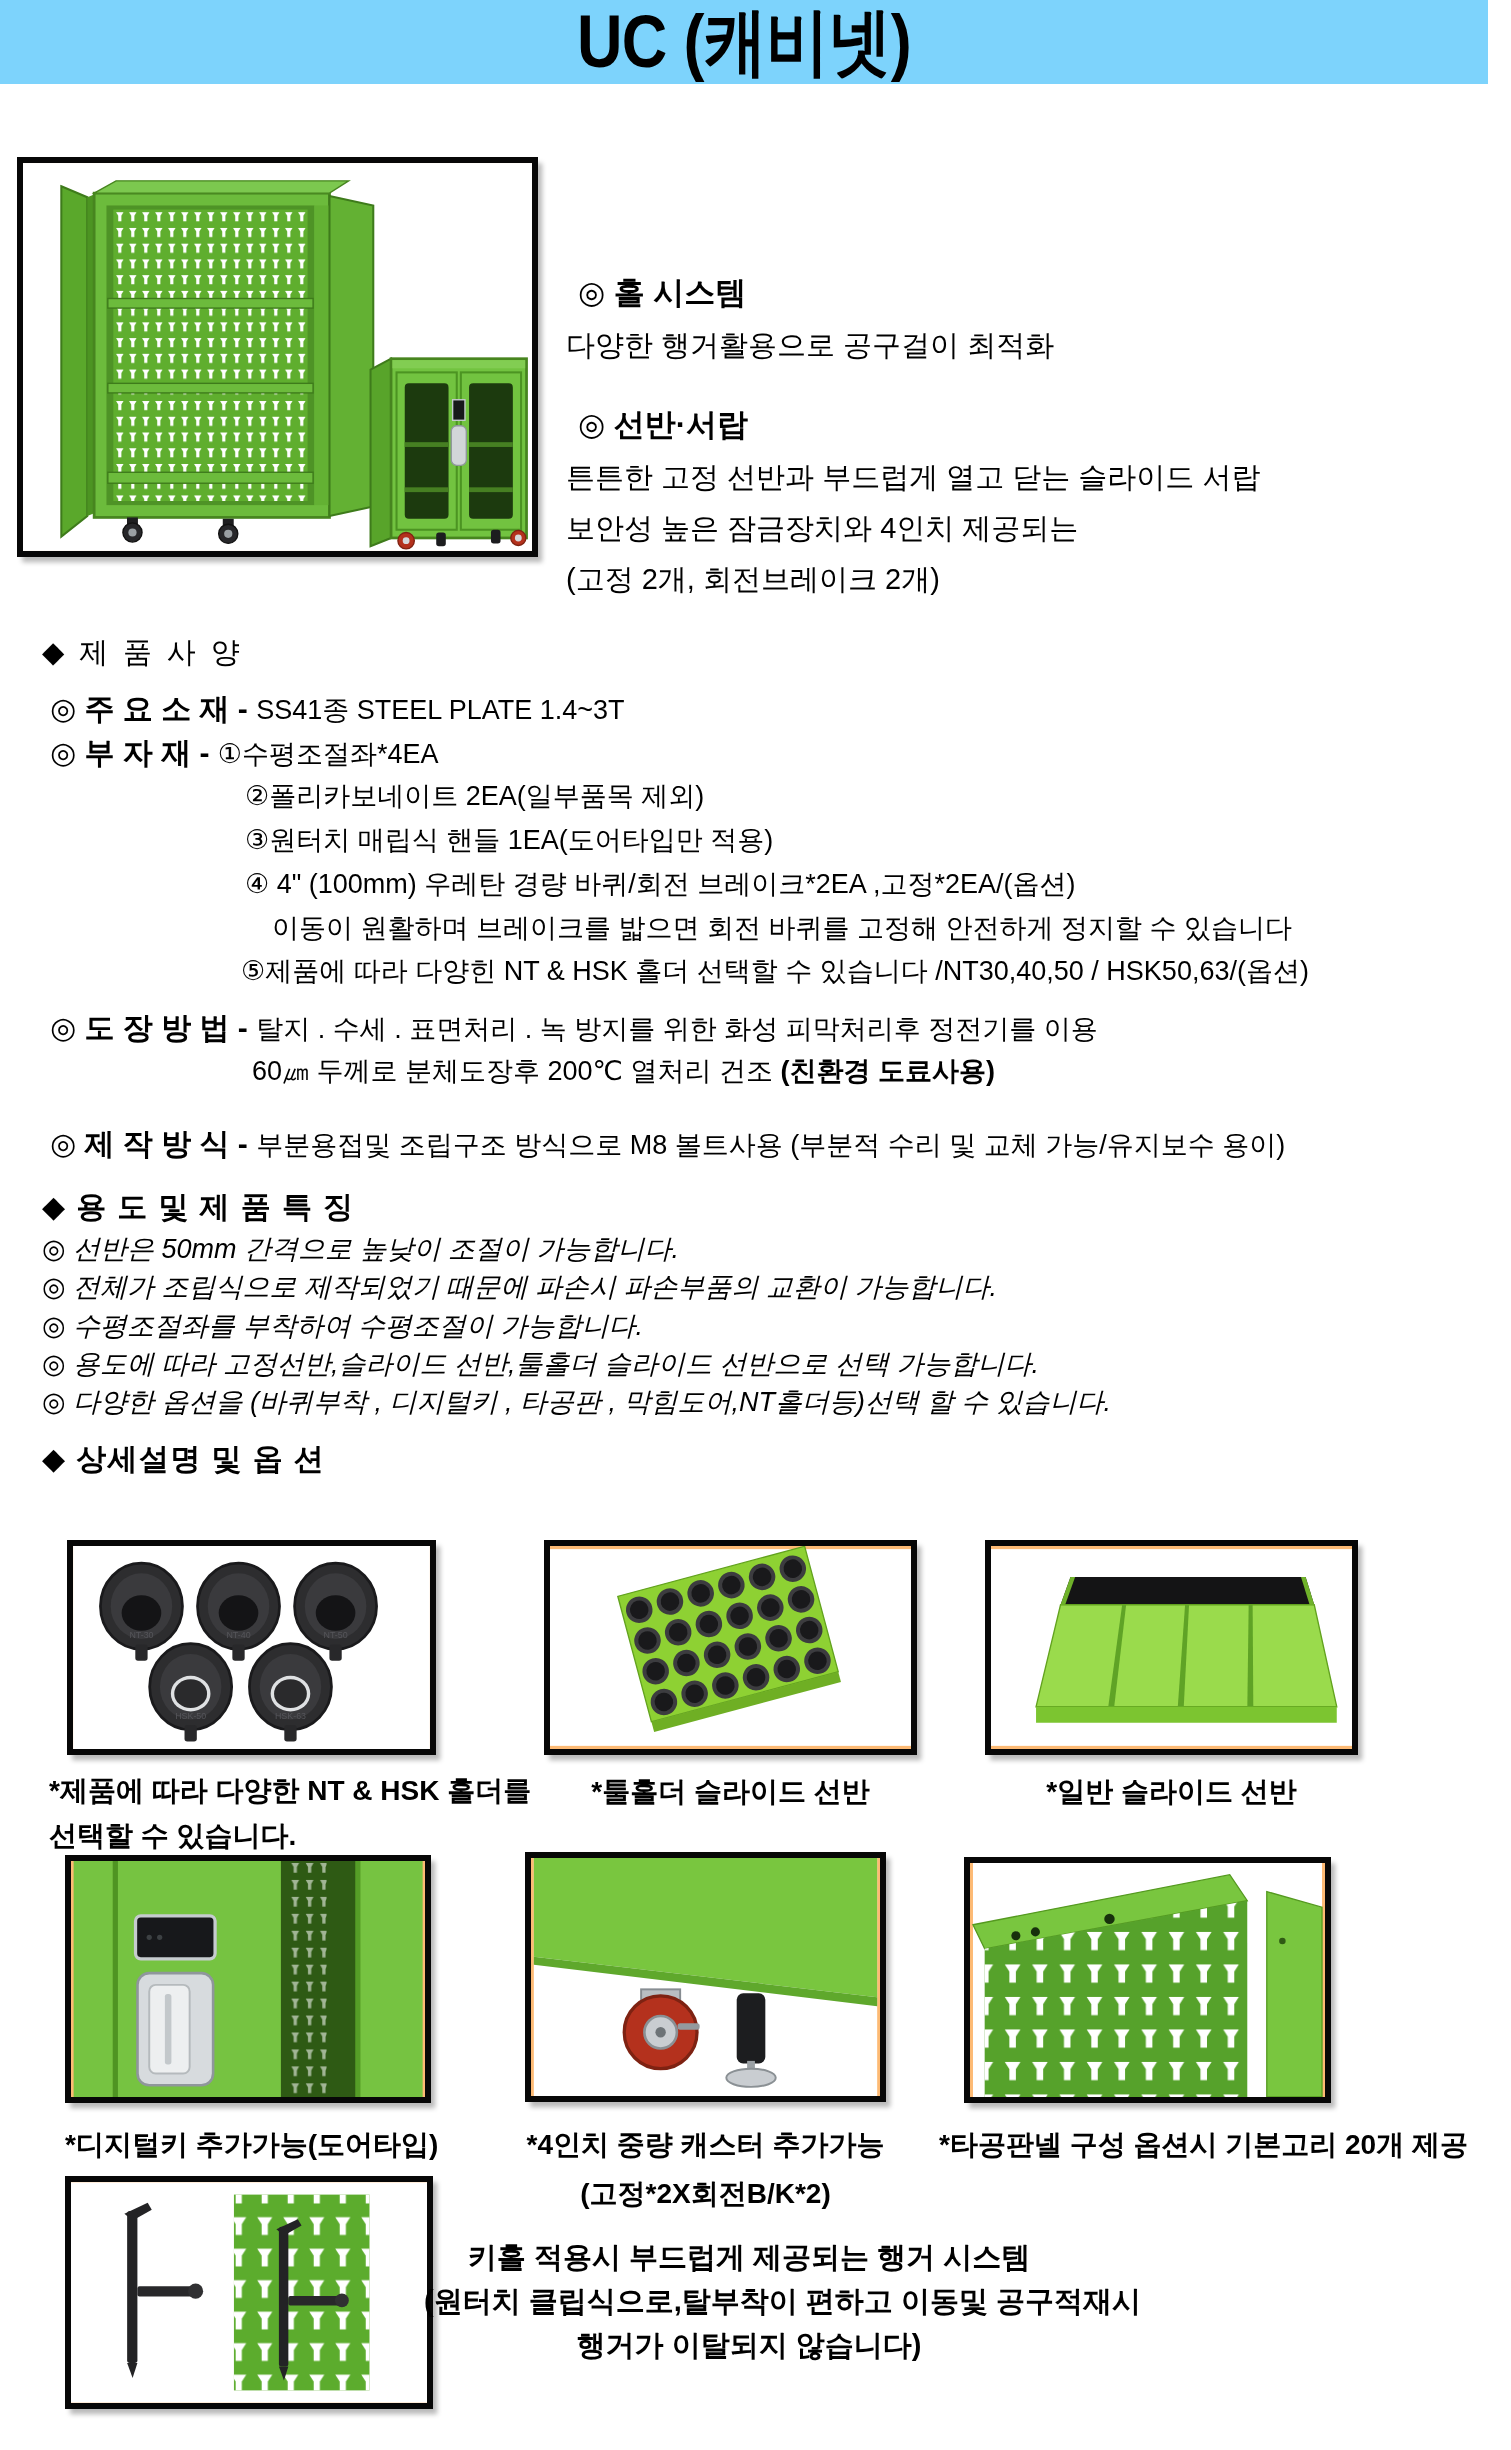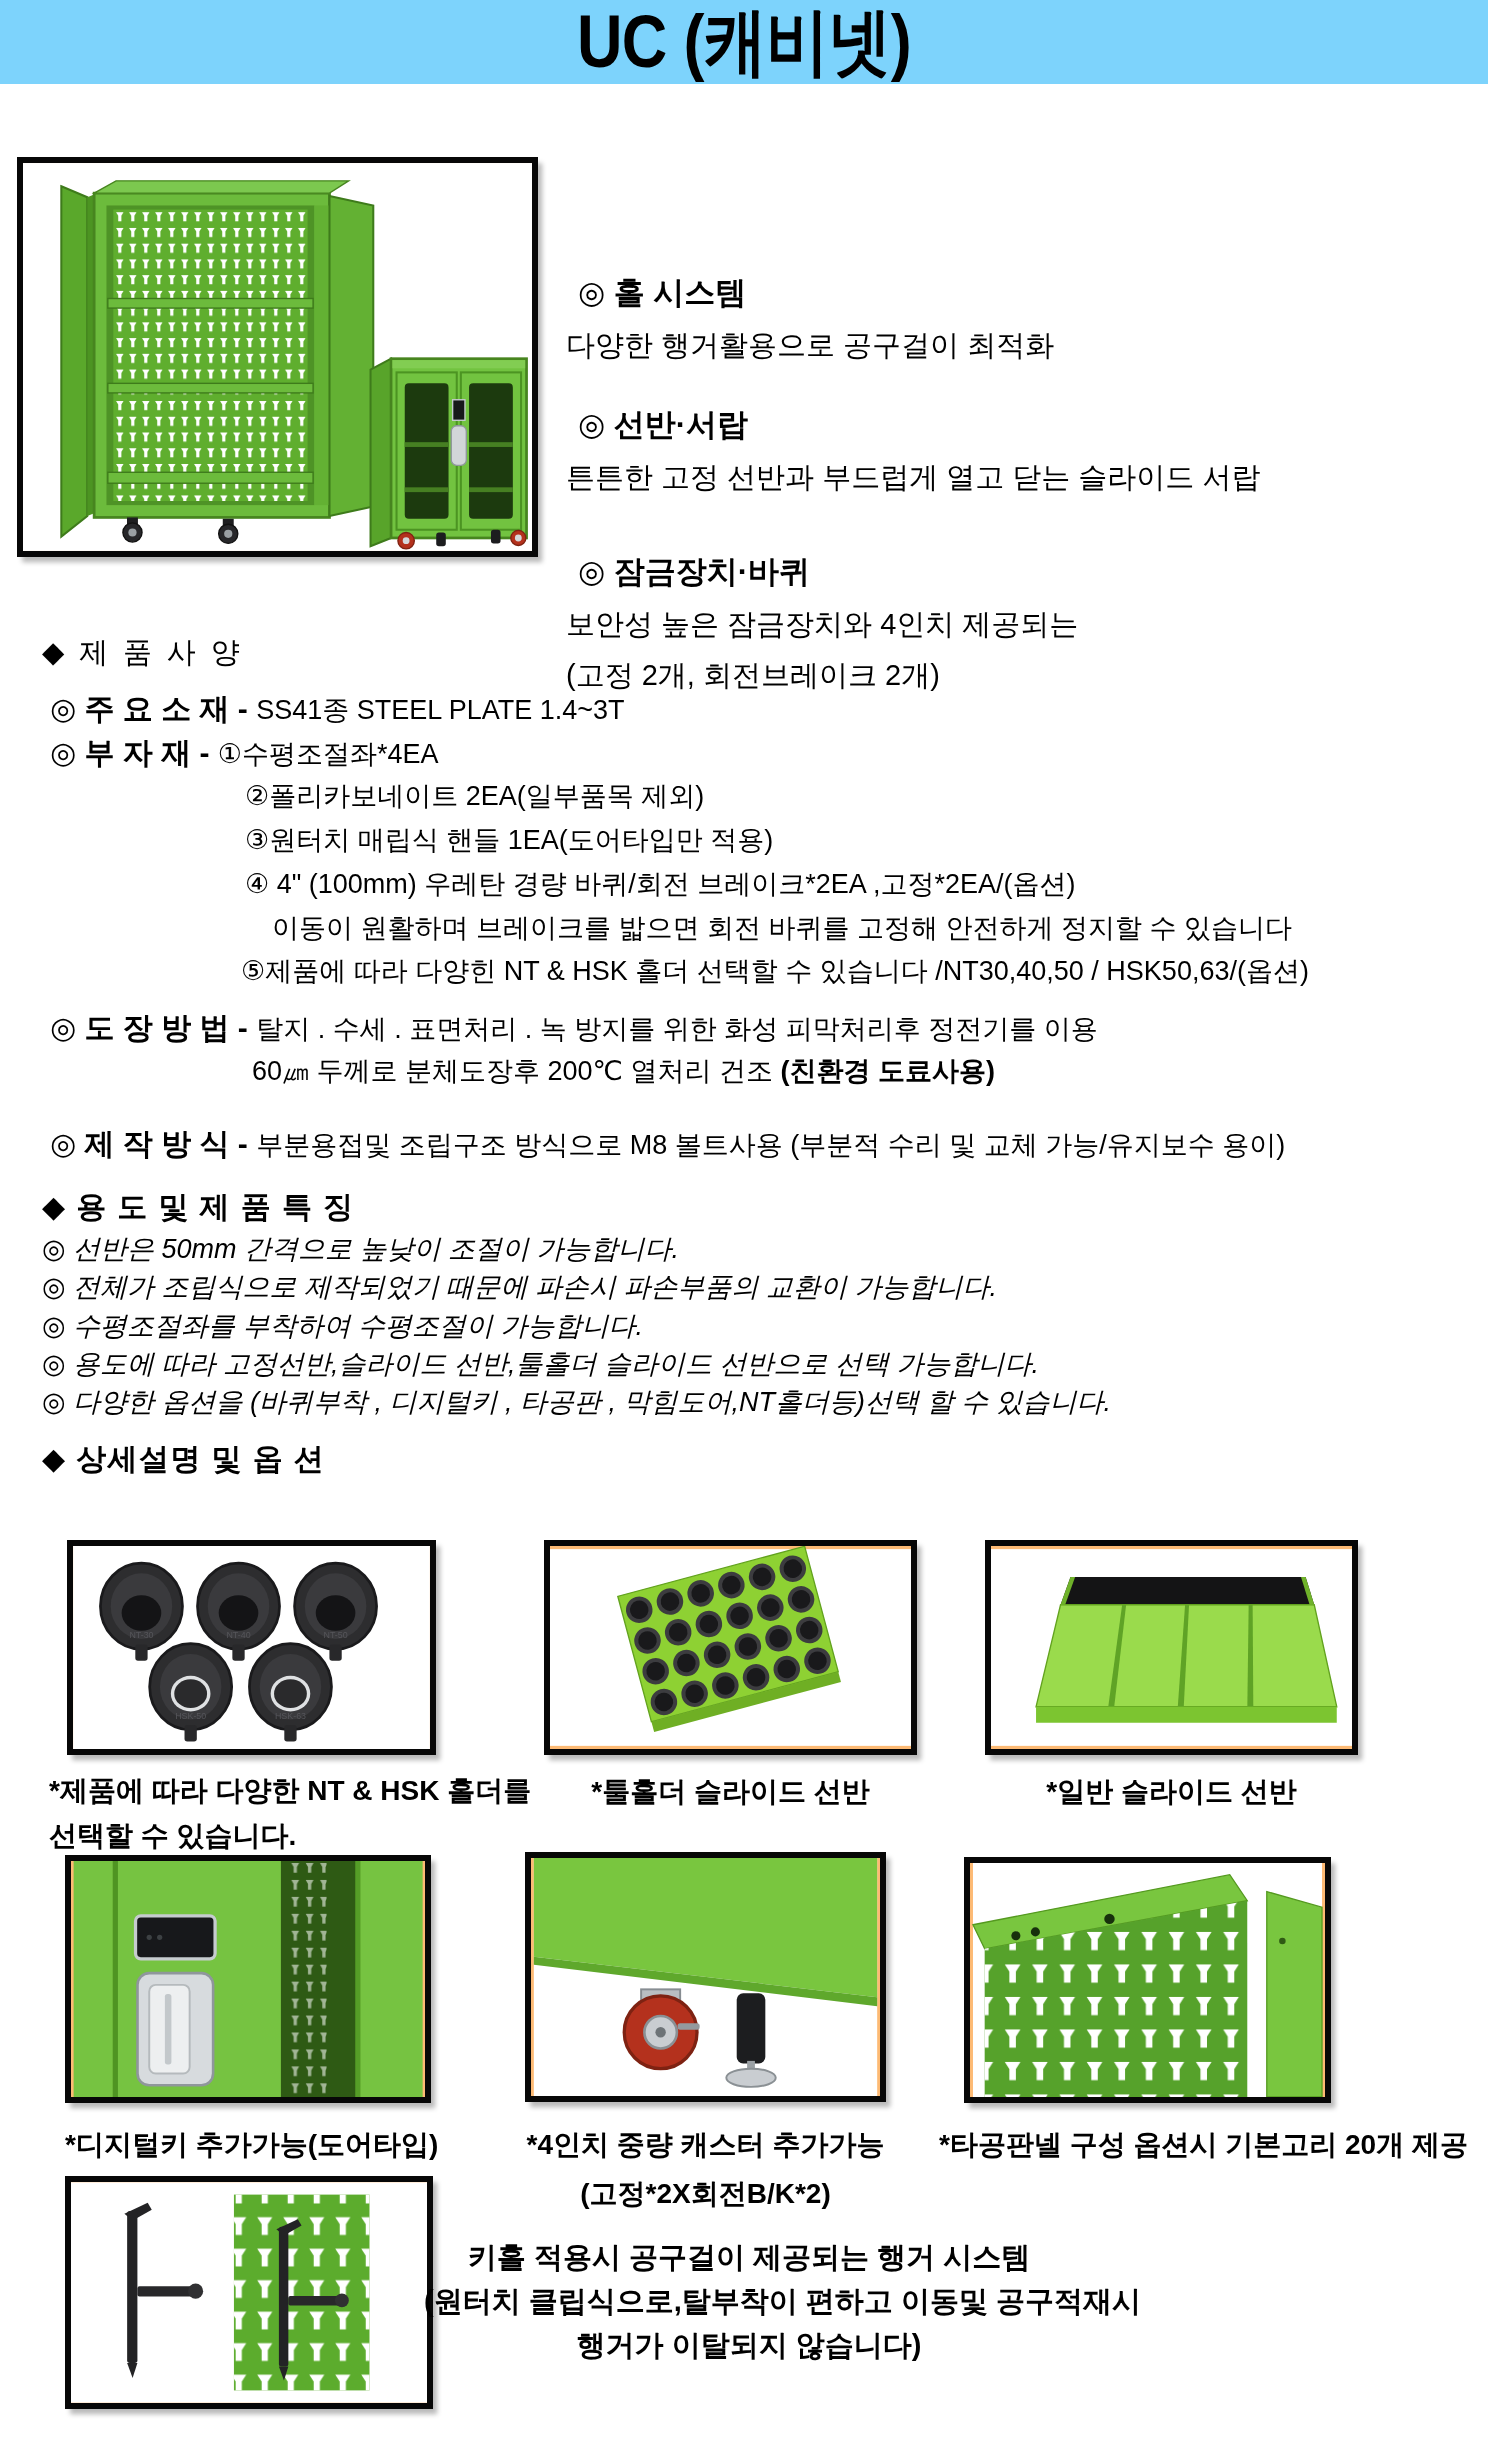--- a/index.html
+++ b/index.html
@@ -105,21 +105,20 @@
       <rect x="684" y="536" width="14" height="20" rx="4" fill="#1c1d1f"></rect>
     </g>
   </svg>
 </div>
 
 <div class="abs features">
   <p class="feat-h">◎  홀 시스템</p>
   <p class="feat-t">다양한 행거활용으로 공구걸이 최적화</p>
   <p class="feat-h gap-s">◎  선반·서랍</p>
   <p class="feat-t">튼튼한 고정 선반과 부드럽게 열고 닫는 슬라이드 서랍</p>
-  <p class="feat-h gap-l">◎  잠금장치·바퀴</p>
   <p class="feat-t">보안성 높은 잠금장치와 4인치 제공되는</p>
   <p class="feat-t">(고정 2개, 회전브레이크 2개)</p>
 </div>
 
 <div class="abs line sec-title-light" style="left:42px; top:633px;">◆  제 품 사 양</div>
 
 <div class="abs line" style="left:42px; top:689px;">
   <span class="spec-label">◎ 주 요 소 재 - </span>
   <span class="spec-text">SS41종 STEEL PLATE 1.4~3T</span>
 </div>
@@ -342,16 +341,16 @@
     <g transform="translate(300,52) scale(0.92)">
       <polygon points="0,18 34,2 40,12 12,28" fill="#232325"></polygon>
       <rect x="4" y="14" width="15" height="222" rx="4" fill="#232325"></rect>
       <rect x="19" y="124" width="80" height="15" rx="3" fill="#28282a"></rect>
       <circle cx="104" cy="131" r="11" fill="#303032"></circle>
       <polygon points="4,236 19,236 12,258" fill="#232325"></polygon>
     </g>
   </svg>
 </div>
 
-<div class="abs hanger-text" style="left:424px; top:2238px; width:650px;">키홀 적용시 공구걸이 제공되는 행거 시스템</div>
+<div class="abs hanger-text" style="left:424px; top:2238px; width:650px;">키홀 적용시 부드럽게 제공되는 행거 시스템</div>
 <div class="abs hanger-text" style="left:424px; top:2282px; width:650px;">(원터치 클립식으로,탈부착이 편하고 이동및 공구적재시</div>
 <div class="abs hanger-text" style="left:424px; top:2326px; width:650px;">행거가 이탈되지 않습니다)</div>
 
 
 </body></html>

